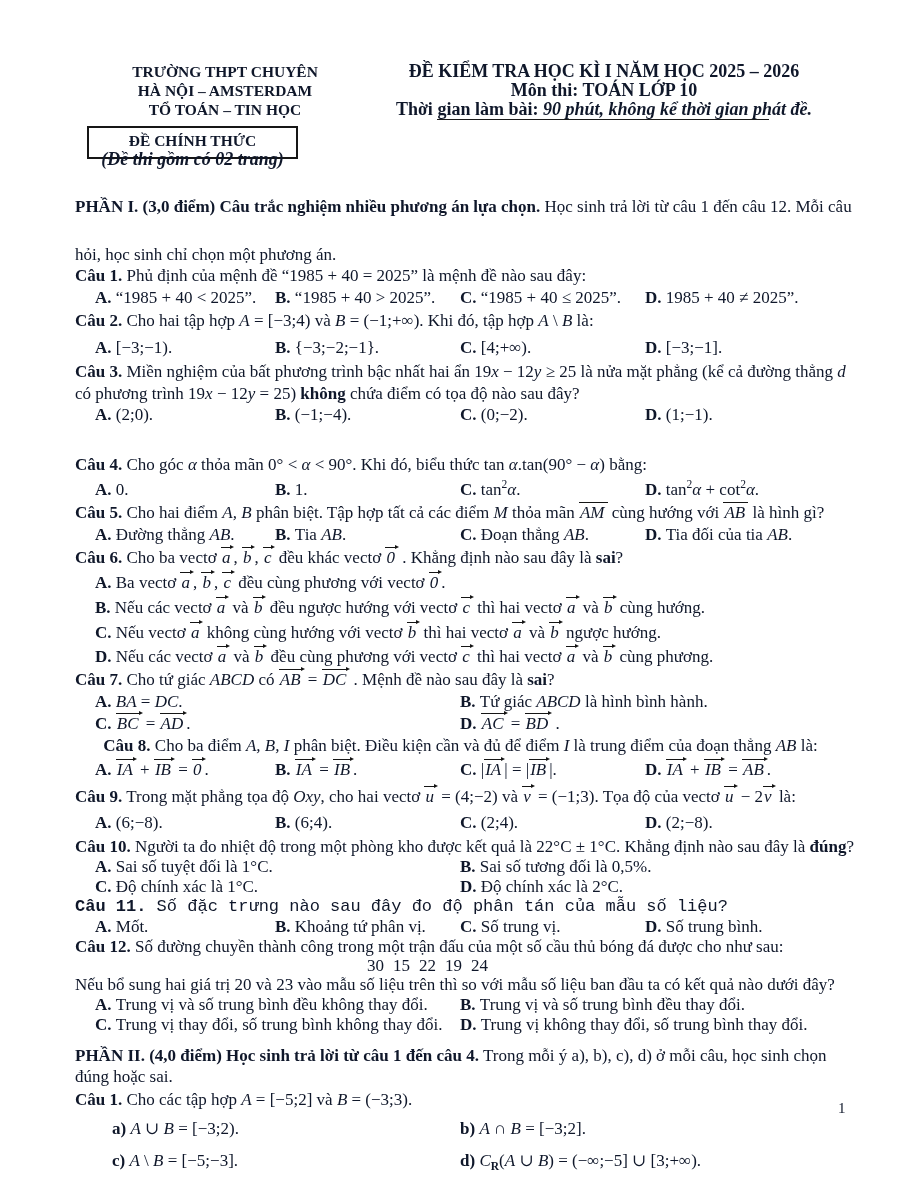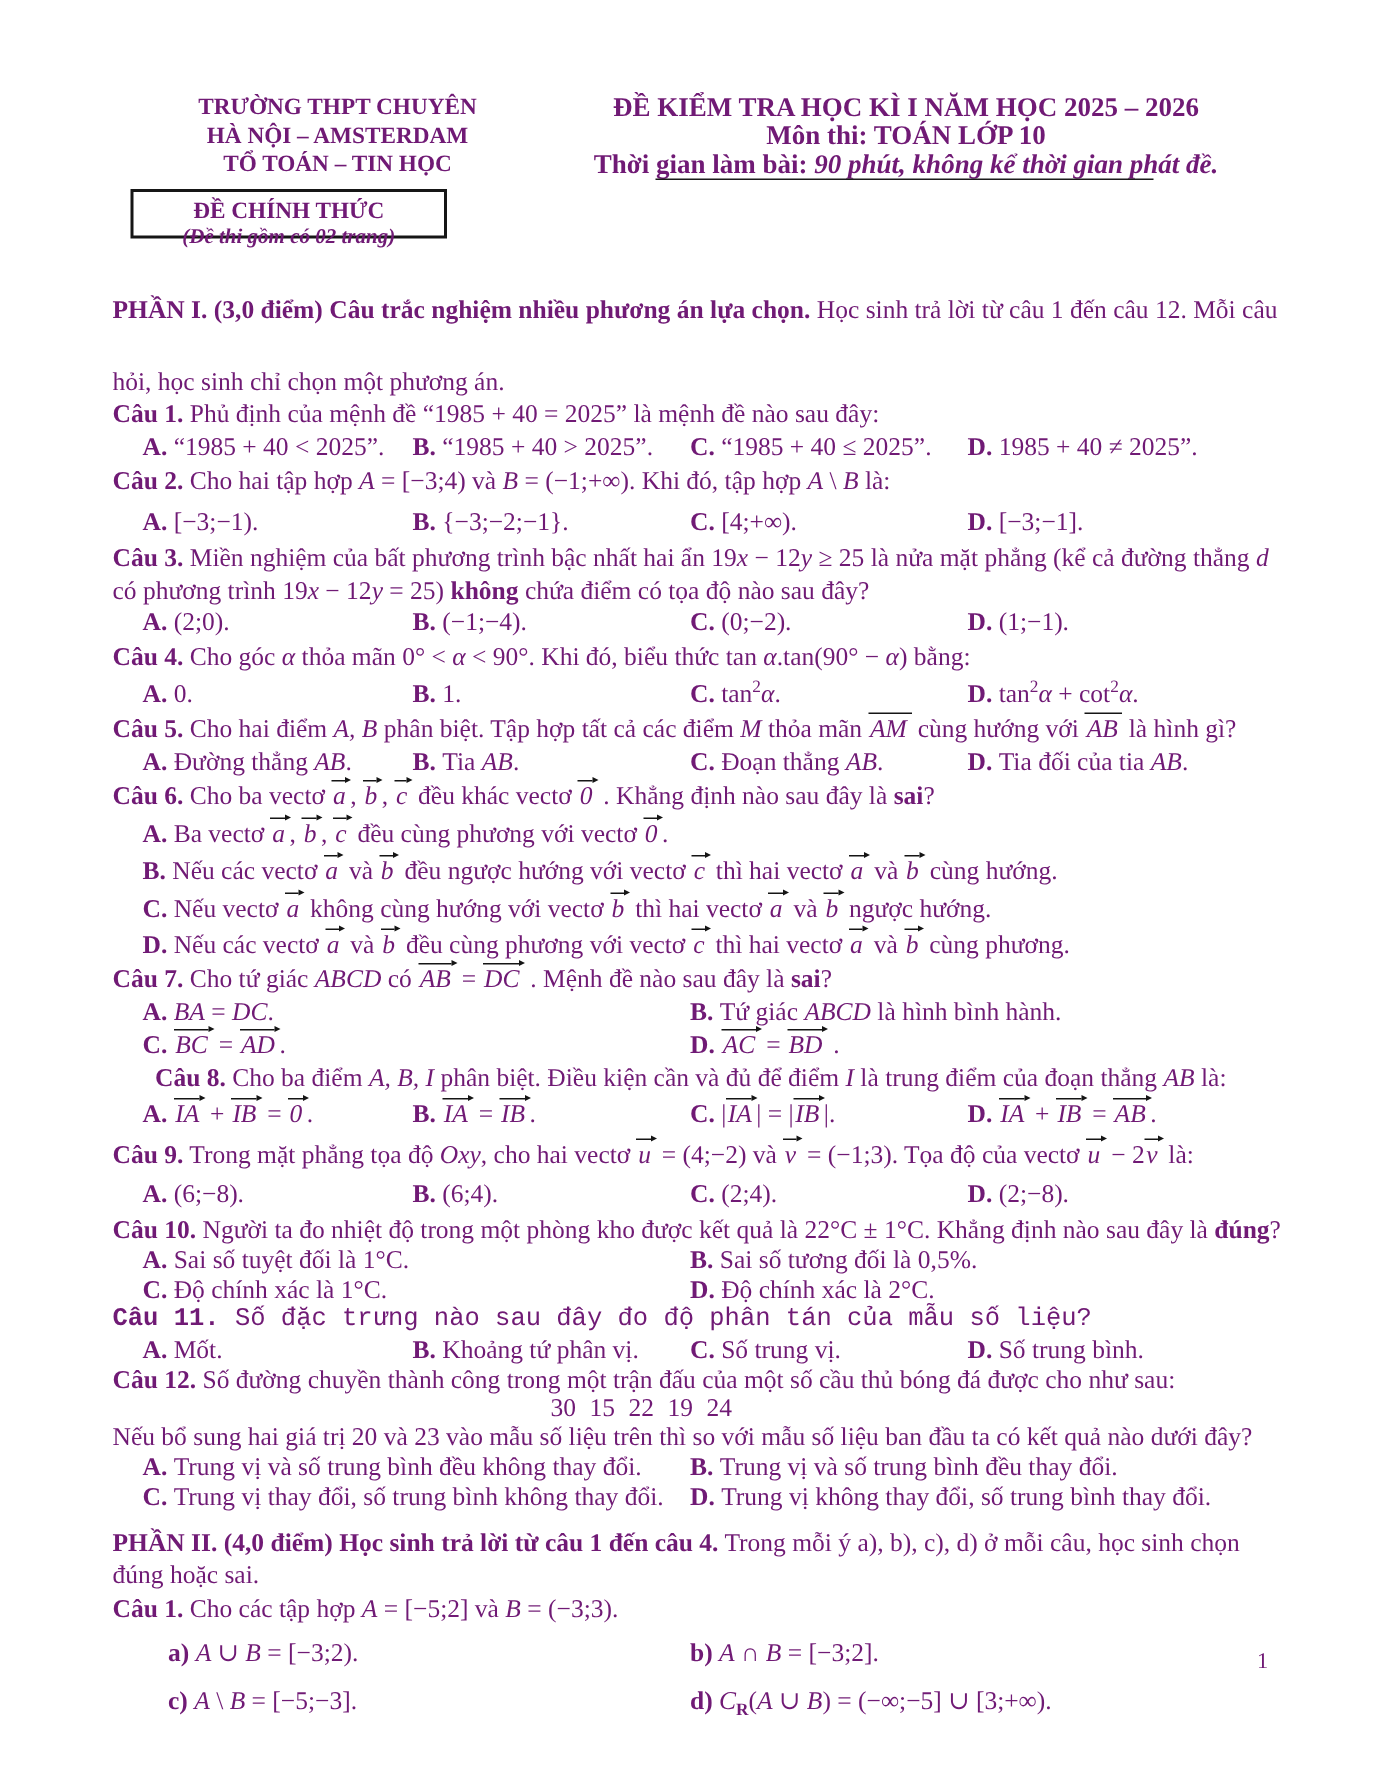--- a/index.html
+++ b/index.html
@@ -1,27 +1,27 @@
 <!DOCTYPE html>
 <html><head>
 <meta charset="utf-8">
 <style>
   html,body{margin:0;padding:0;background:#e8e8e8;}
   .page{
     position:relative;width:918px;height:1188px;background:#ffffff;
     font-family:"Liberation Serif","DejaVu Serif",serif;
-    color:#701a75;overflow:hidden;margin:0 auto;
+    color:#0f172a;overflow:hidden;margin:0 auto;
   }
   
   .hdr-left{position:absolute;left:75px;top:62px;width:300px;text-align:center;
     font-weight:bold;font-size:15.5px;line-height:19px;}
   .exam-box{position:absolute;left:87px;top:126px;width:211px;height:33px;
     border:2px solid #161616;text-align:center;padding-top:3px;box-sizing:border-box;}
   .exam-box .t1{font-weight:bold;font-size:15.5px;line-height:19px;}
-  .exam-box .t2{font-weight:bold;font-style:italic;font-size:14px;line-height:18px;}
+  .exam-box .t2{font-weight:bold;font-style:italic;font-size:18px;line-height:18px;}
   .hdr-right{position:absolute;left:356px;top:62px;width:496px;text-align:center;
     font-weight:bold;font-size:18px;line-height:19px;}
   .hdr-right .time .lbl{font-weight:bold;}
   .hdr-right .time .val{font-weight:bold;font-style:italic;}
   .time-underline{position:absolute;left:437px;top:119px;width:332px;height:0;
     border-top:1.6px solid #1b1b1b;}
   
   .doc-body{position:absolute;left:75px;top:196px;width:771px;font-size:17px;}
   .row{white-space:nowrap;}
   .row.ind{padding-left:20px;}
@@ -86,21 +86,21 @@
         <div class="cell"><span class="b">D. </span><span class="r">[−3;−1].</span></div>
       </div>
       <div class="row p" style="min-height: 22px; line-height: 22px;"><span class="b">Câu 3.</span><span class="r"> Miền nghiệm của bất phương trình bậc nhất hai ẩn 19</span><span class="i">x</span><span class="r"> − 12</span><span class="i">y</span><span class="r"> ≥ 25  là nửa mặt phẳng (kể cả đường thẳng </span><span class="i">d</span></div>
       <div class="row p" style="min-height: 21px; line-height: 21px;"><span class="r">có phương trình 19</span><span class="i">x</span><span class="r"> − 12</span><span class="i">y</span><span class="r"> = 25) </span><span class="b">không</span><span class="r"> chứa điểm có tọa độ nào sau đây?</span></div>
       <div class="row opts4" style="min-height: 21px; line-height: 21px;">
         <div class="cell"><span class="b">A. </span><span class="r">(2;0).</span></div>
         <div class="cell"><span class="b">B. </span><span class="r">(−1;−4).</span></div>
         <div class="cell"><span class="b">C. </span><span class="r">(0;−2).</span></div>
         <div class="cell"><span class="b">D. </span><span class="r">(1;−1).</span></div>
       </div>
-      <div class="row p" style="min-height: 25px; line-height: 25px;"><span class="b">Câu 4.</span><span class="r"> Cho góc </span><span class="i">α</span><span class="r"> thỏa mãn 0° &lt; </span><span class="i">α</span><span class="r"> &lt; 90°. Khi đó, biểu thức tan </span><span class="i">α</span><span class="r">.tan(90° − </span><span class="i">α</span><span class="r">) bằng:</span></div>
+      <div class="row p" style="min-height: 25px; line-height: 25px; margin-top: 27px;"><span class="b">Câu 4.</span><span class="r"> Cho góc </span><span class="i">α</span><span class="r"> thỏa mãn 0° &lt; </span><span class="i">α</span><span class="r"> &lt; 90°. Khi đó, biểu thức tan </span><span class="i">α</span><span class="r">.tan(90° − </span><span class="i">α</span><span class="r">) bằng:</span></div>
       <div class="row opts4" style="min-height: 25px; line-height: 25px;">
         <div class="cell"><span class="b">A. </span><span class="r">0.</span></div>
         <div class="cell"><span class="b">B. </span><span class="r">1.</span></div>
         <div class="cell"><span class="b">C. </span><span class="r">tan</span><span class="sup">2</span><span class="i">α</span><span class="r">.</span></div>
         <div class="cell"><span class="b">D. </span><span class="r">tan</span><span class="sup">2</span><span class="i">α</span><span class="r"> + cot</span><span class="sup">2</span><span class="i">α</span><span class="r">.</span></div>
       </div>
       <div class="row p" style="min-height: 22px; line-height: 22px;"><span class="b">Câu 5.</span><span class="r"> Cho hai điểm </span><span class="i">A, B</span><span class="r"> phân biệt. Tập hợp tất cả các điểm </span><span class="i">M</span><span class="r"> thỏa mãn </span><span class="bar">AM</span><span class="r"> cùng hướng với </span><span class="bar">AB</span><span class="r"> là hình gì?</span></div>
       <div class="row opts4" style="min-height: 22px; line-height: 22px;">
         <div class="cell"><span class="b">A. </span><span class="r">Đường thẳng </span><span class="i">AB</span><span class="r">.</span></div>
         <div class="cell"><span class="b">B. </span><span class="r">Tia </span><span class="i">AB</span><span class="r">.</span></div>

